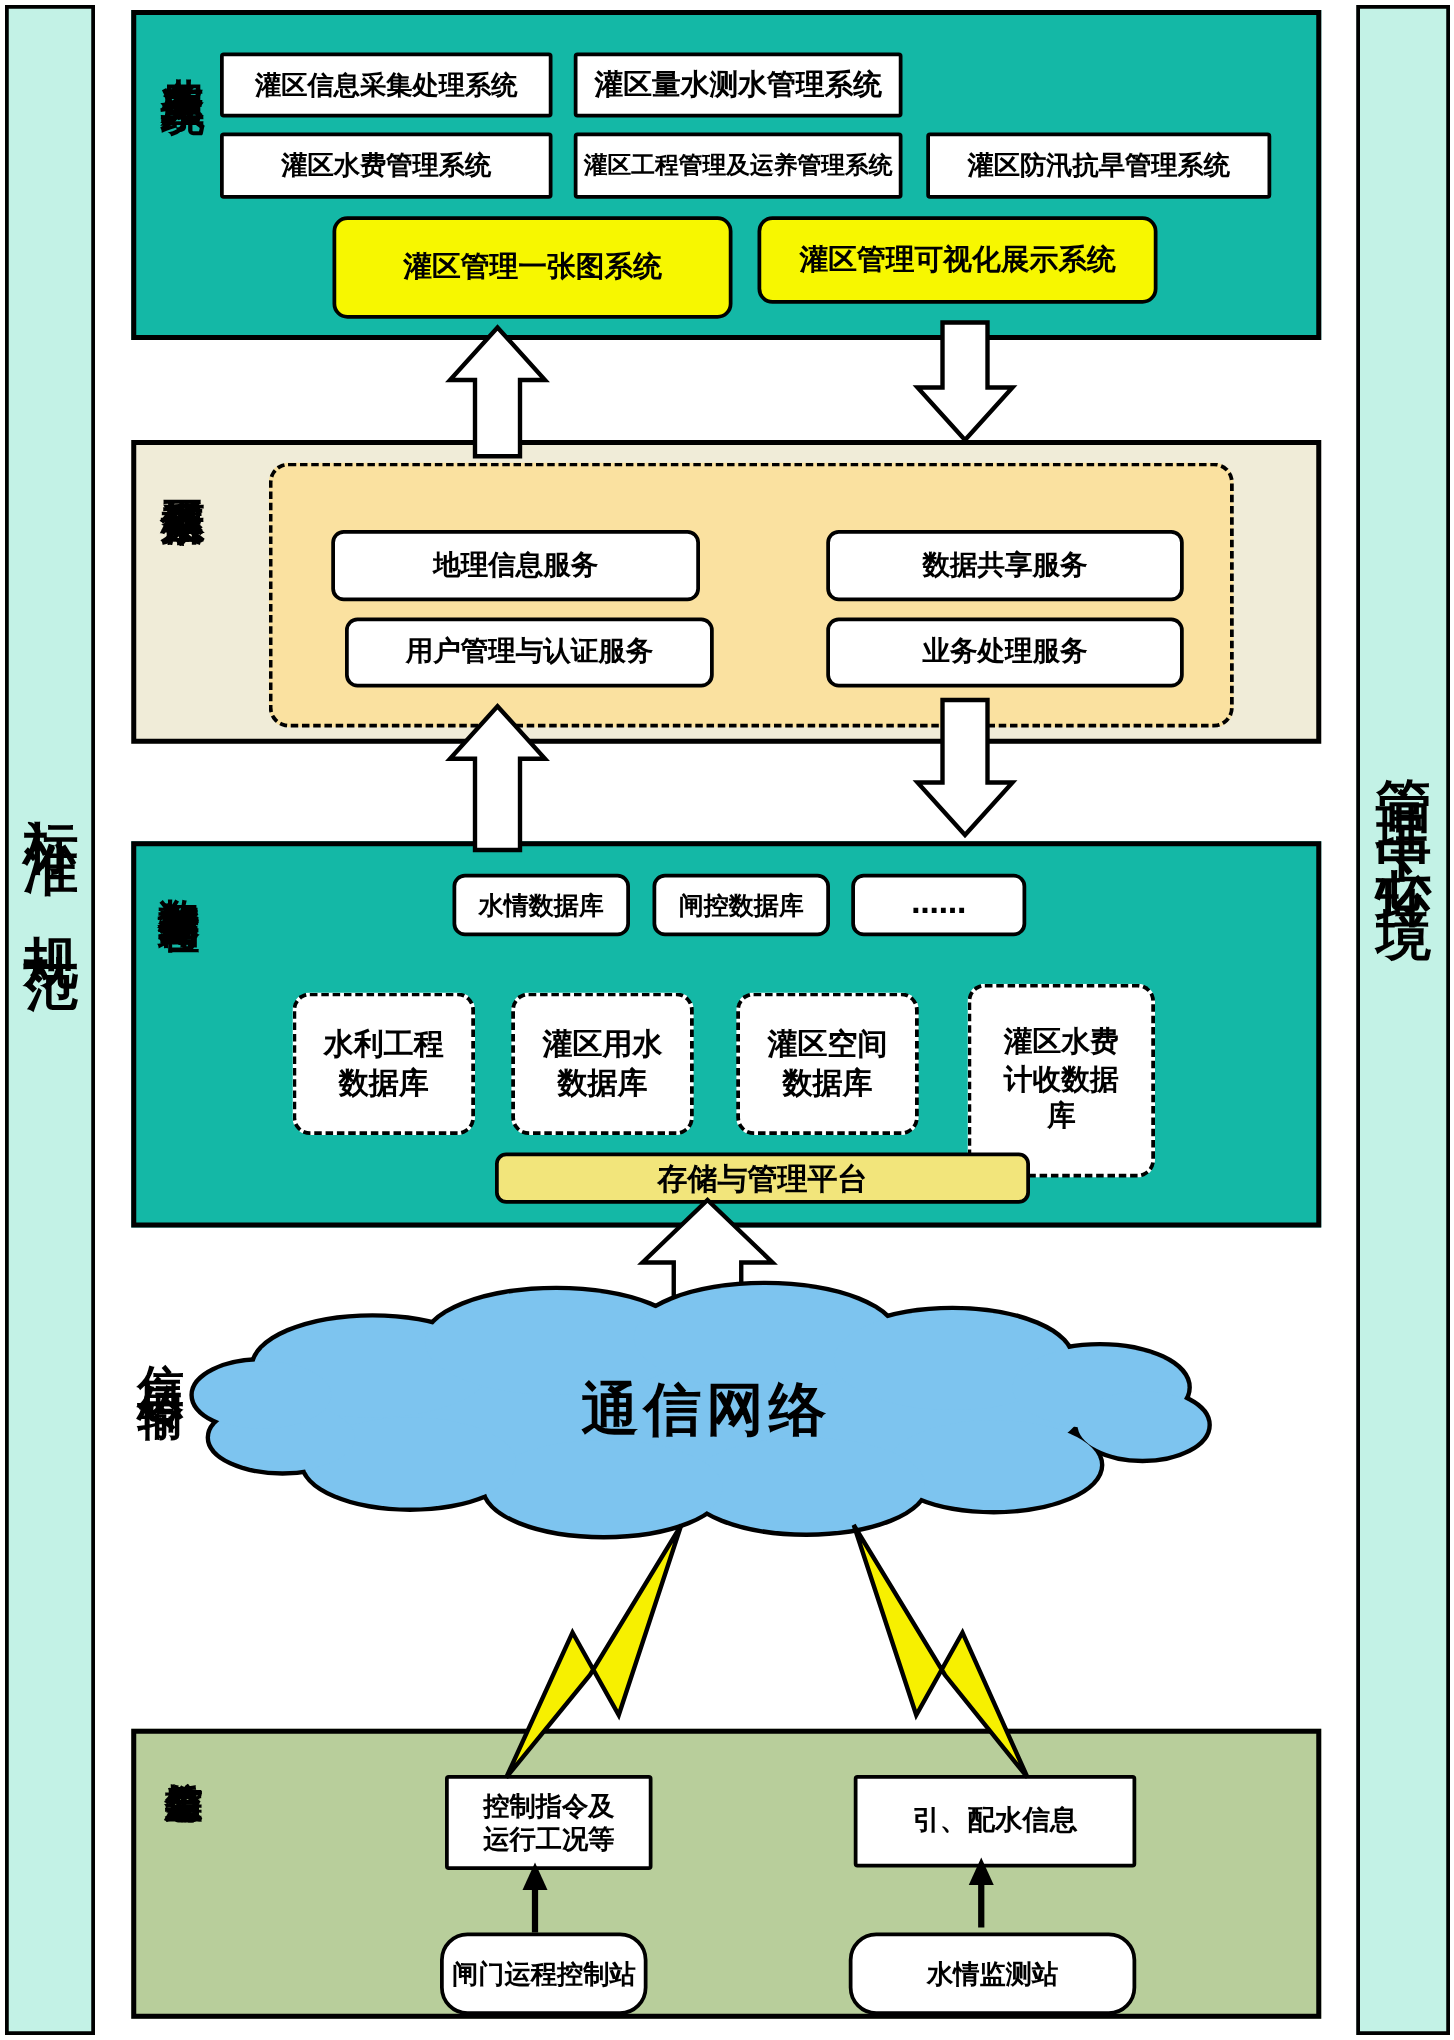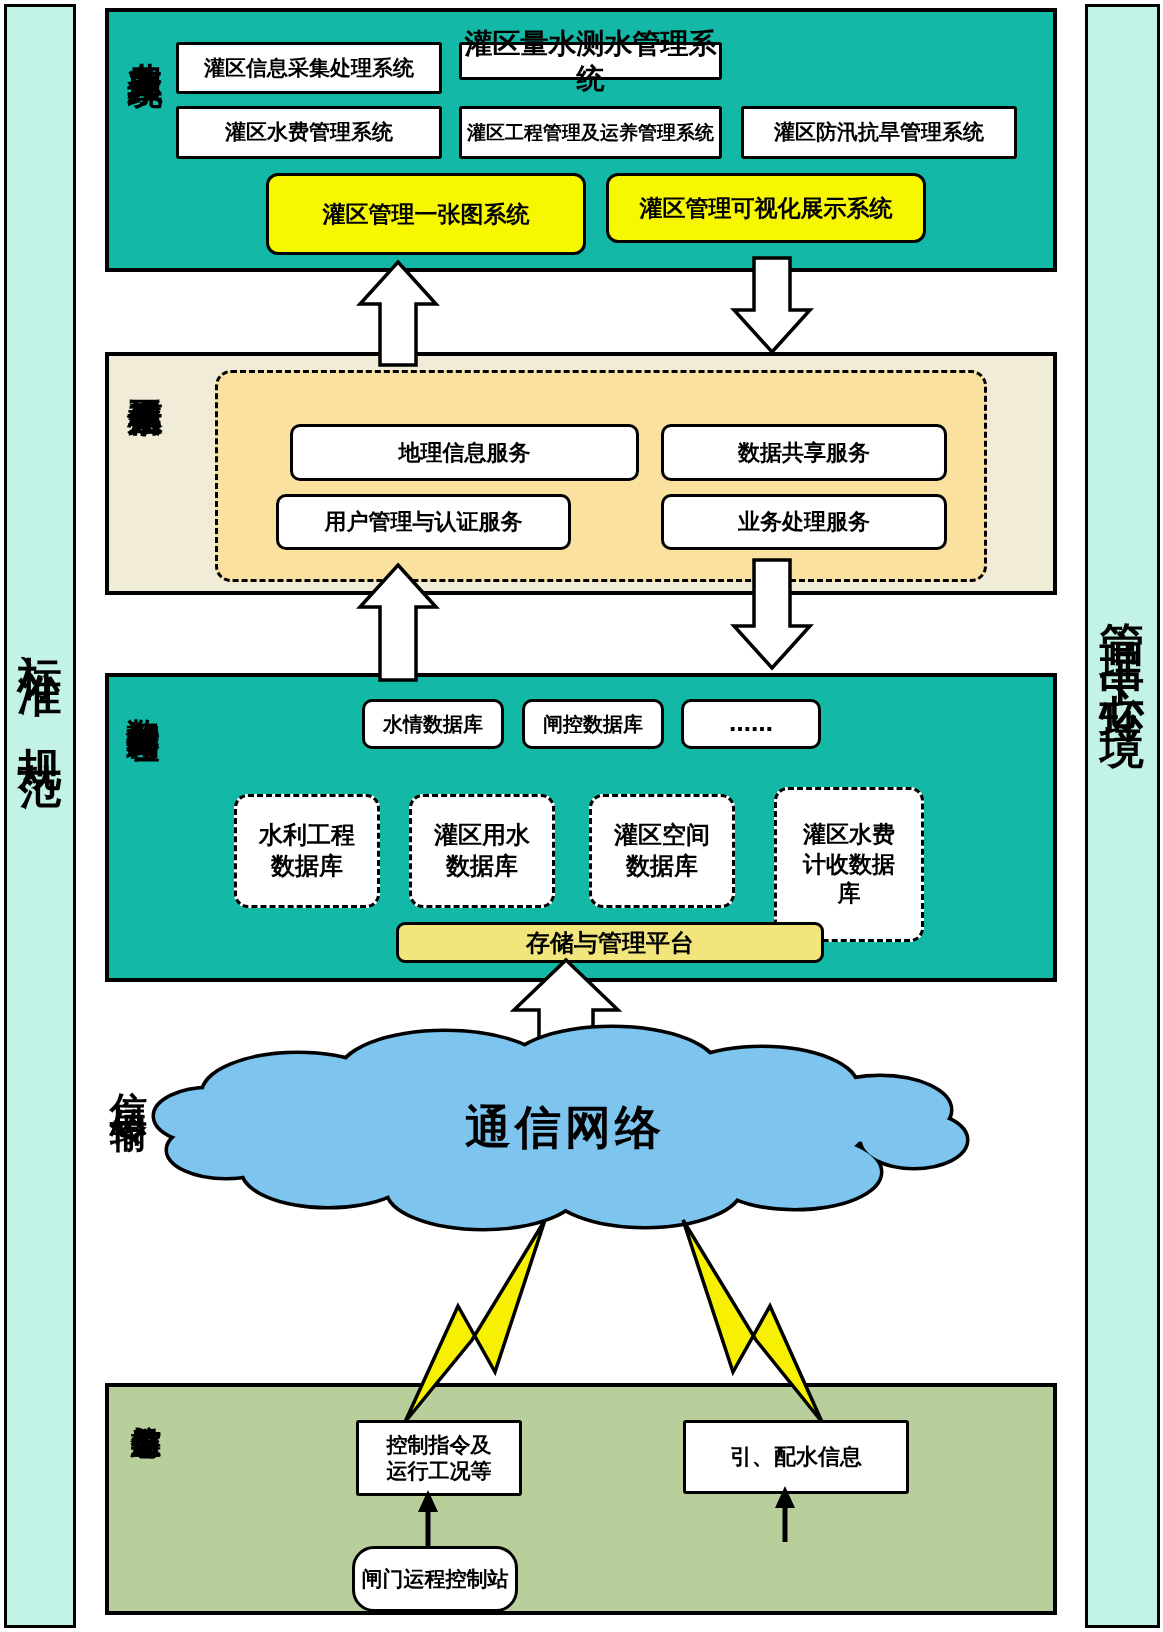--- a/index.html
+++ b/index.html
@@ -55,32 +55,32 @@
     <div class="vlabel barlabel" style="left:50%;transform:translateX(-50%);top:614px;letter-spacing:16px;">标准、规范</div>
   </div>
 
   <div class="abs sidebar" style="left:1085px;top:4px;width:75px;height:1624px;">
     <div class="vlabel barlabel" style="left:50%;transform:translateX(-50%);top:580px;letter-spacing:20px;">管理中心环境</div>
   </div>
 
   <div class="abs section sec-salmon" style="left:105px;top:8px;width:952px;height:264px;">
     <div class="vlabel seclabel" style="left:18px;top:22px;letter-spacing:2px;font-size:35px;">业务应用系统</div>
     <div class="abs box r2" style="left:67px;top:30px;width:266px;height:52px;font-size:21px;">灌区信息采集处理系统</div>
-    <div class="abs box r2" style="left:350px;top:30px;width:263px;height:38px;font-size:28px;">灌区量水测水管理系统</div>
+    <div class="abs box r2" style="left:350px;top:30px;width:263px;height:52px;font-size:23px;">灌区量水测水管理系统</div>
     <div class="abs box r2" style="left:67px;top:94px;width:266px;height:53px;font-size:21px;">灌区水费管理系统</div>
     <div class="abs box r2" style="left:350px;top:94px;width:263px;height:53px;font-size:19px;">灌区工程管理及运养管理系统</div>
     <div class="abs box r2" style="left:632px;top:94px;width:276px;height:53px;font-size:21px;">灌区防汛抗旱管理系统</div>
     <div class="abs box yellowbox" style="left:157px;top:161px;width:320px;height:82px;">灌区管理一张图系统</div>
     <div class="abs box yellowbox" style="left:497px;top:161px;width:320px;height:70px;">灌区管理可视化展示系统</div>
   </div>
 
   <div class="abs section sec-cream" style="left:105px;top:352px;width:952px;height:243px;">
     <div class="vlabel seclabel" style="left:18px;top:16px;font-size:35px;">平台框架体系</div>
     <div class="abs dashedwrap" style="left:106px;top:14px;width:772px;height:212px;"></div>
-    <div class="abs box r10" style="left:181px;top:68px;width:349px;height:57px;font-size:22px;">地理信息服务</div>
+    <div class="abs box r10" style="left:156px;top:68px;width:295px;height:57px;font-size:22px;">地理信息服务</div>
     <div class="abs box r10" style="left:552px;top:68px;width:286px;height:57px;font-size:22px;">数据共享服务</div>
     <div class="abs box r10" style="left:167px;top:138px;width:295px;height:56px;font-size:22px;">用户管理与认证服务</div>
     <div class="abs box r10" style="left:552px;top:138px;width:286px;height:56px;font-size:22px;text-align:center;">业务处理服务</div>
   </div>
 
   <div class="abs section sec-salmon" style="left:105px;top:673px;width:952px;height:309px;">
     <div class="vlabel seclabel" style="left:18px;top:16px;font-size:33px;letter-spacing:2px;">数据存储与管理</div>
     <div class="abs box r10" style="left:253px;top:22px;width:142px;height:50px;font-size:20px;">水情数据库</div>
     <div class="abs box r10" style="left:413px;top:22px;width:142px;height:50px;font-size:20px;">闸控数据库</div>
     <div class="abs box r10" style="left:572px;top:22px;width:140px;height:50px;font-size:22px;">……</div>
@@ -102,20 +102,21 @@
   <div class="vlabel" style="left:110px;top:1062px;font-size:37px;letter-spacing:8px;z-index:6;">信息传输</div>
   <div class="cloudlabel" style="left:565px;top:1128px;">通信网络</div>
 
   <div class="abs section sec-green" style="left:105px;top:1383px;width:952px;height:232px;">
     <div class="vlabel seclabel" style="left:22px;top:16px;font-size:30px;">信息采集与监控</div>
     <div class="abs box r2" style="left:247px;top:33px;width:166px;height:76px;font-size:21px;">
       <span style="display:block;width:118px;">控制指令及运行工况等</span>
     </div>
     <div class="abs box r2" style="left:574px;top:33px;width:226px;height:74px;font-size:22px;">引、配水信息</div>
     <div class="abs box station" style="left:243px;top:159px;width:166px;height:66px;">闸门运程控制站</div>
+    <div class="abs box station" style="left:570px;top:159px;width:230px;height:66px;">水情监测站</div>
   </div>
 
   <svg id="shapes" width="1163" height="1632" viewBox="0 0 1163 1632">
 
     <polygon points="398,262 436,304 416,304 416,365 380,365 380,304 360,304" fill="#ffffff" stroke="#000" stroke-width="3.5"></polygon>
 
     <polygon points="772,352 810,310 790,310 790,258 754,258 754,310 734,310" fill="#ffffff" stroke="#000" stroke-width="3.5"></polygon>
 
     <polygon points="398,565 436,607 416,607 416,680 380,680 380,607 360,607" fill="#ffffff" stroke="#000" stroke-width="3.5"></polygon>
 

